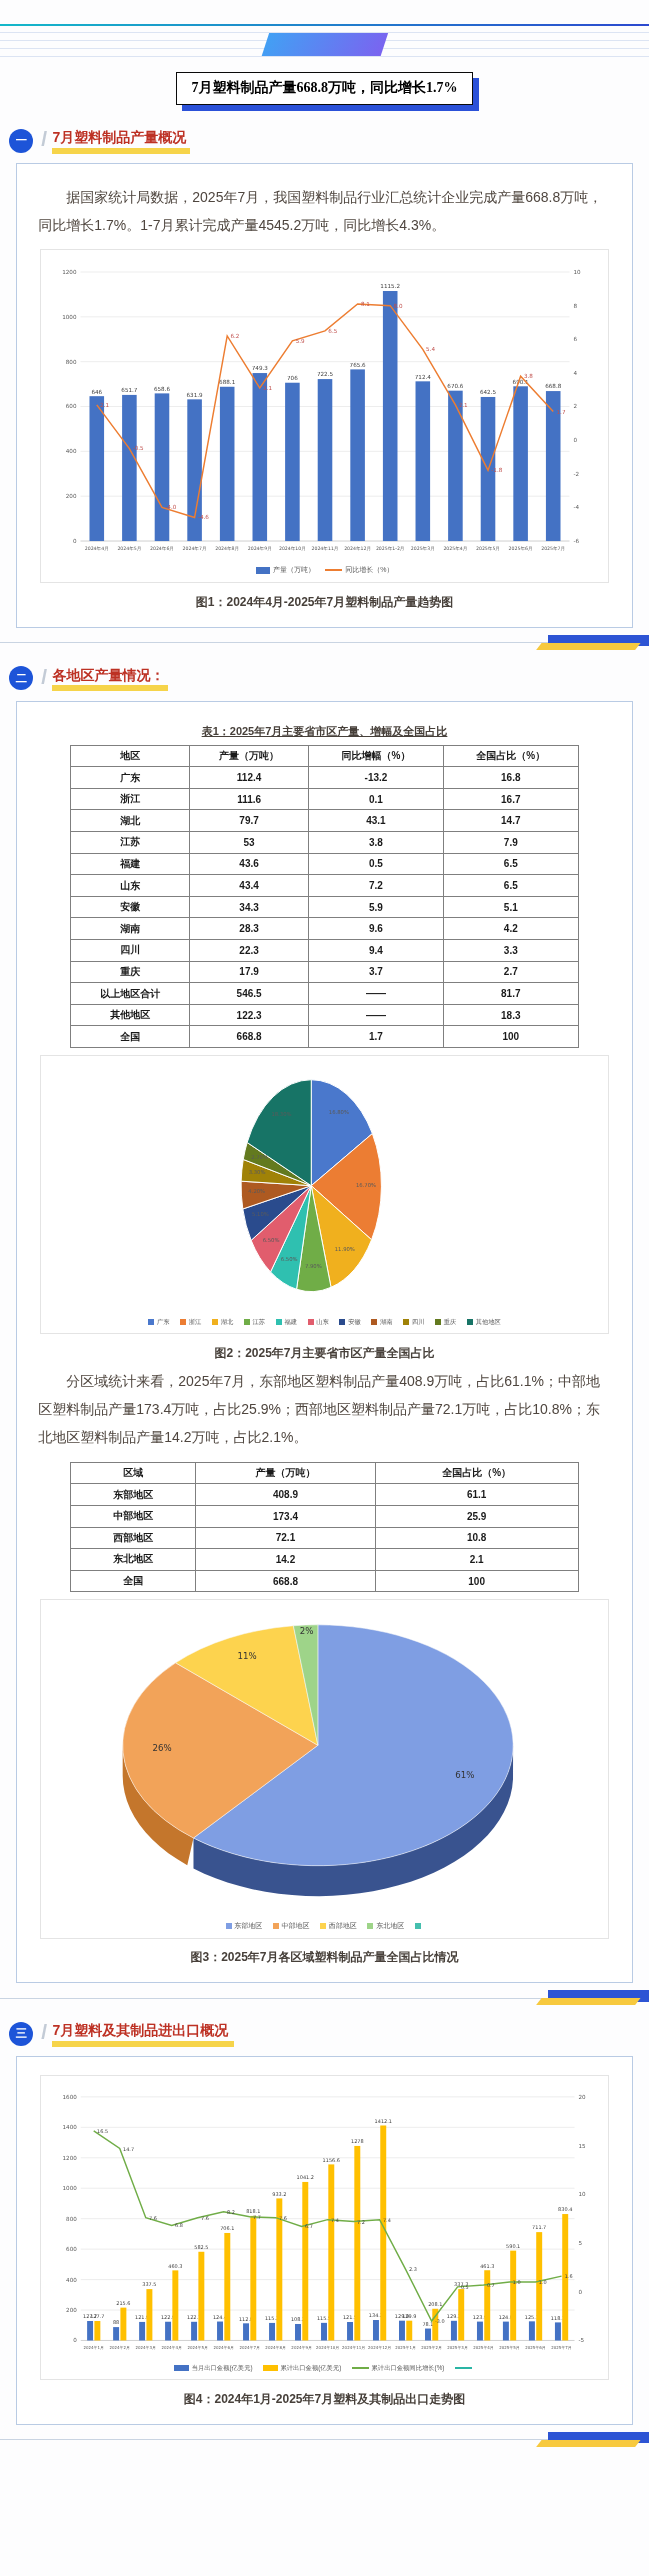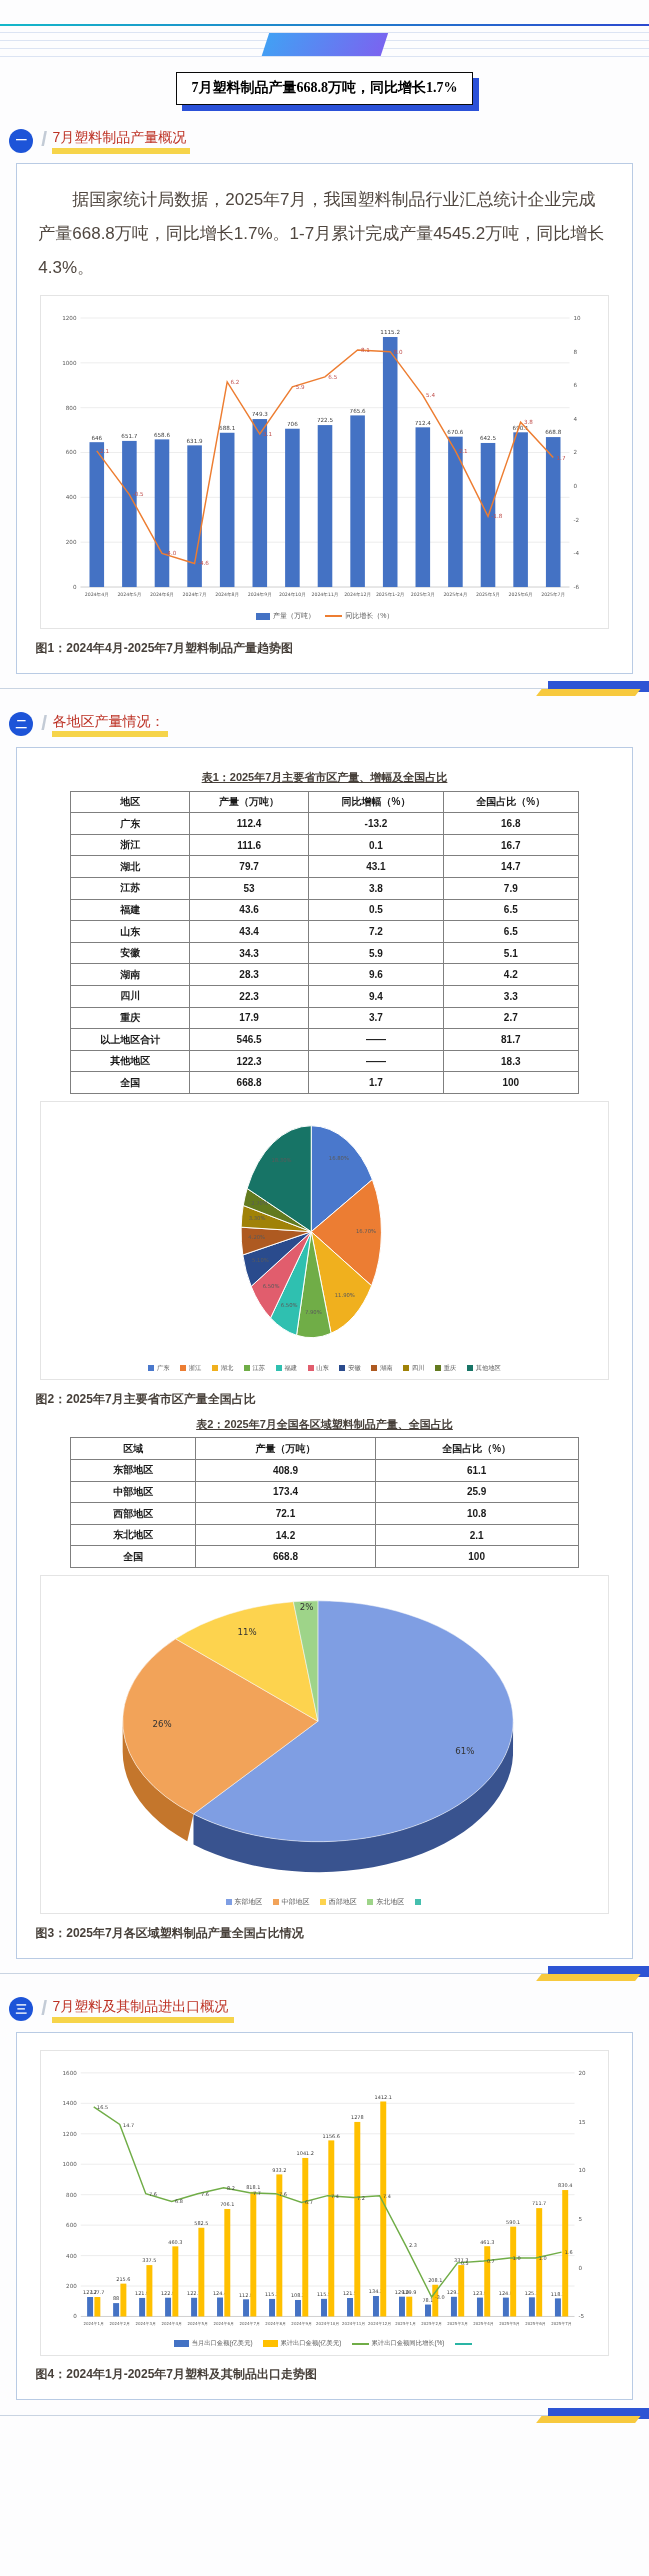--- a/index.html
+++ b/index.html
@@ -12,27 +12,27 @@
   .stripes{position:absolute;top:32px;left:0;right:0;height:28px;}
   .stripe{position:absolute;left:0;right:0;height:1.3px;background:#dce4f3;}
   .ribbon{position:absolute;left:50%;top:1.3px;transform:translateX(-50%) skewX(-18deg);width:119px;height:22.5px;background:linear-gradient(100deg,#42a0f4,#7a64f0);}
   
   .banner-wrap{text-align:center;margin:10.6px 0 22.5px;font-family:Liberation Serif, serif;}
   .banner{display:inline-block;background:#fff;border:1.3px solid #0a0a0a;box-shadow:6px 6px 0 #2b51d8;padding:6.6px 14.6px;font-size:14px;font-weight:bold;color:#000;}
   
   .sec-head{display:flex;align-items:flex-start;margin:6.6px 0 9.3px 9.3px;}
   .num-icon{flex:0 0 auto;width:24px;height:24px;border-radius:50%;background:#1d54d8;color:#fff;font-size:11.3px;font-weight:bold;display:flex;align-items:center;justify-content:center;margin-top:1.3px;}
   .slash{color:#c3cbd6;font-size:21px;line-height:24px;margin:0 5.3px 0 8px;font-weight:bold;}
-  .sec-title{display:inline-block;font-size:14px;font-weight:normal;color:#bd3124;line-height:20px;}
+  .sec-title{display:inline-block;font-size:14px;font-weight:bold;color:#bd3124;line-height:20px;}
   .sec-title::after{content:'';display:block;height:6px;background:#f6d44a;margin-top:0.7px;width:103%;}
   
   .card{margin:0 16px;border:0.7px solid #b9cbe4;background:#fff;padding:13.3px 18.6px 13.3px;}
-  .para{font-size:17px;color:#4f463f;line-height:2.0;text-indent:2em;margin:5.3px 2.7px 10.6px;}
+  .para{font-size:14px;color:#4f463f;line-height:2.0;text-indent:2em;margin:5.3px 2.7px 10.6px;}
   .chart-box{border:0.7px solid #e4e4e4;background:#fff;margin:4px 4px;padding:5.3px 1.3px 2.7px;text-align:center;}
-  .fig-caption{font-weight:bold;font-size:12px;color:#47403a;margin:10.6px 0 2.7px;}
+  .fig-caption{text-align:center;font-weight:bold;font-size:12px;color:#47403a;margin:10.6px 0 2.7px;}
   .tbl-caption{text-align:center;font-weight:bold;font-size:11px;color:#47403a;margin:9.3px 0 5.3px;text-decoration:underline;}
   .data-table{width:88%;margin:0 auto 6.6px;border-collapse:collapse;}
   .data-table th,.data-table td{border:0.7px solid #7f7f7f;text-align:center;font-size:10px;font-weight:bold;color:#1a1a1a;padding:3.3px 2.7px;height:14px;}
   
   .legend{display:flex;justify-content:center;align-items:center;gap:10.6px;padding:2.7px 0 4px;flex-wrap:wrap;}
   .legend .item{display:flex;align-items:center;gap:2.7px;font-size:7px;color:#595959;}
   .legend .sw-rect{display:inline-block;width:14.6px;height:6.6px;}
   .legend .sw-sq{display:inline-block;width:6px;height:6px;}
   .legend .sw-line{display:inline-block;width:17px;height:2px;}
   
@@ -338,21 +338,21 @@
             <span class="sw-sq" style="background: rgb(99, 122, 31);"></span>
             <span>重庆</span>
           </span>
           <span class="item" style="font-size: 6.3px;">
             <span class="sw-sq" style="background: rgb(23, 116, 102);"></span>
             <span>其他地区</span>
           </span>
         </div>
     </div>
     <div class="fig-caption">图2：2025年7月主要省市区产量全国占比</div>
-    <div class="tbl-caption">表2：2025年7月全国各区域塑料制品产量、全国占比</div>
+    <p class="para">分区域统计来看，2025年7月，东部地区塑料制品产量408.9万吨，占比61.1%；中部地区塑料制品产量173.4万吨，占比25.9%；西部地区塑料制品产量72.1万吨，占比10.8%；东北地区塑料制品产量14.2万吨，占比2.1%。</p>
     <table class="data-table" data-table="section2.table2">
         <thead>
           <tr>
             <th>区域</th>
             <th>产量（万吨）</th>
             <th>全国占比（%）</th>
           </tr>
         </thead>
         <tbody>
           <tr>

